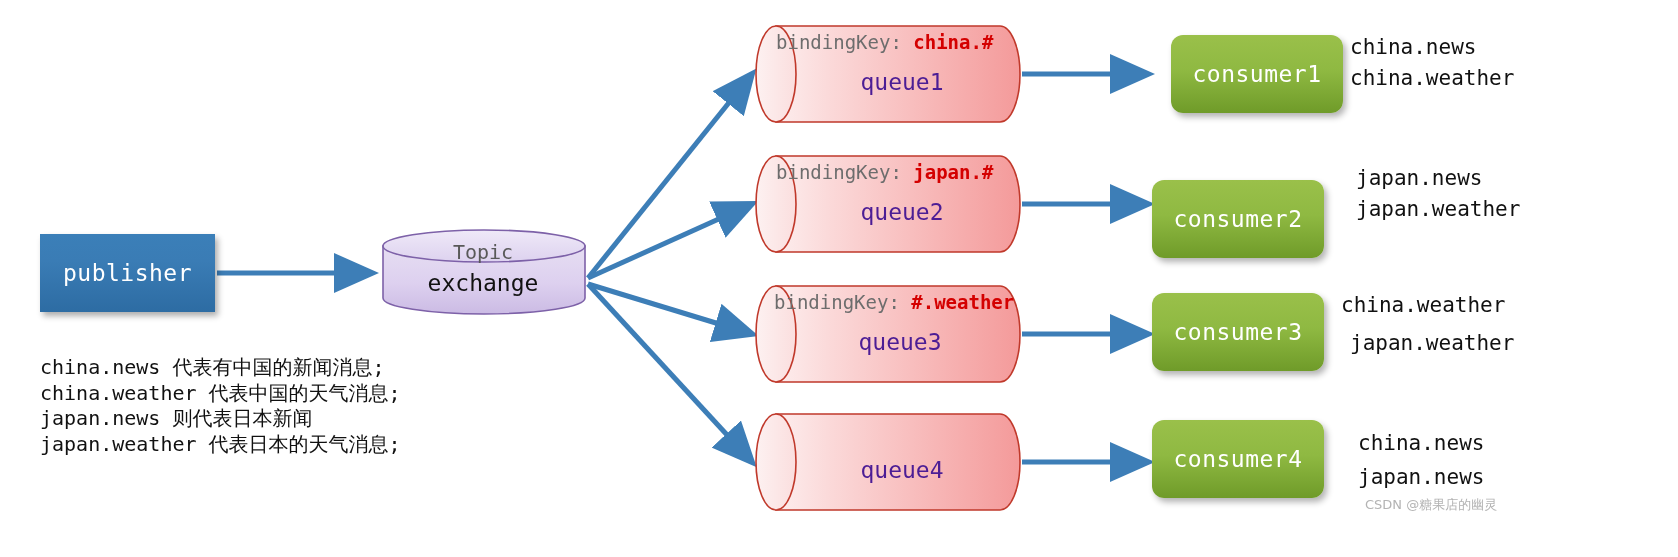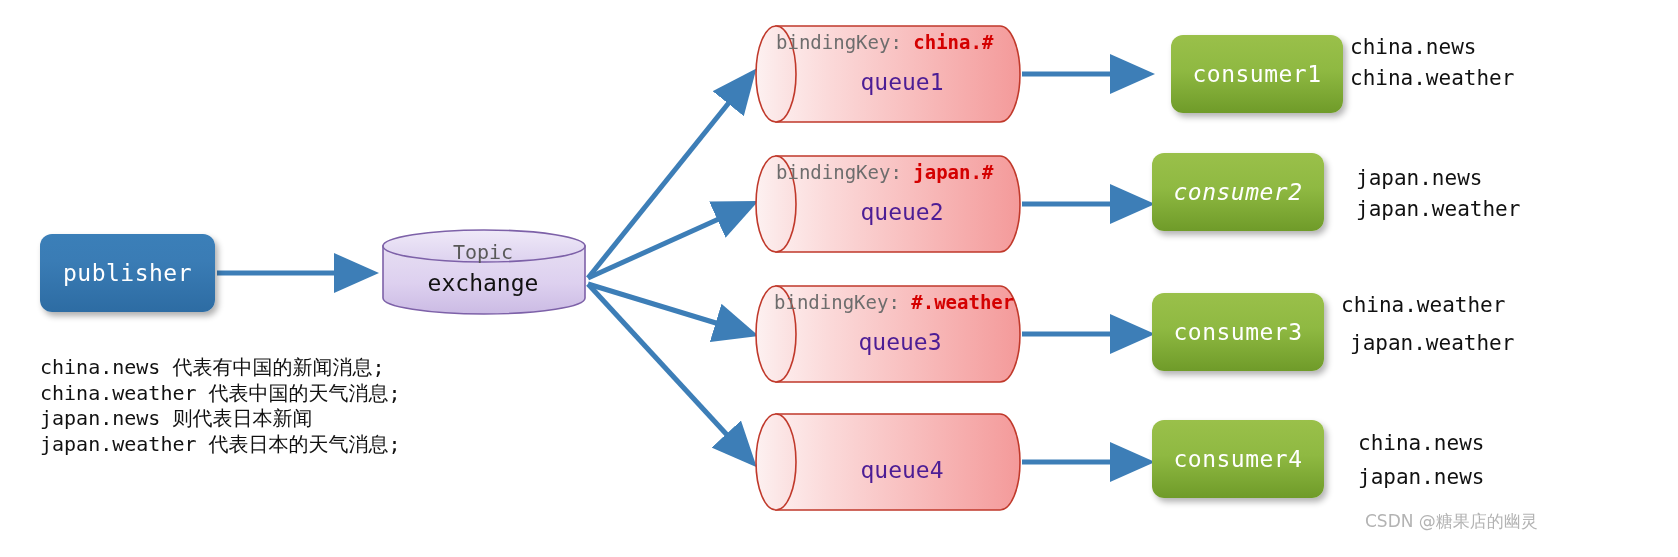--- a/index.html
+++ b/index.html
@@ -26,21 +26,21 @@
     pointer-events: none;
   }
 
   
   .publisher {
     position: absolute;
     left: 40px;
     top: 234px;
     width: 175px;
     height: 78px;
-    border-radius: 12px;
+    border-radius: 0;
     background: linear-gradient(to bottom, #3b7fb8 0%, #3a7cb5 35%, #2d6ca3 100%);
     box-shadow: 3px 4px 6px rgba(0,0,0,0.32);
     display: flex;
     align-items: center;
     justify-content: center;
     color: #ffffff;
     font-size: 23px;
     letter-spacing: 0.5px;
   }
 
@@ -140,25 +140,24 @@
     line-height: 25.5px;
     white-space: nowrap;
   }
   .legend span { display: block; }
 
   
   .watermark {
     position: absolute;
     left: 1365px;
     top: 496px;
-    font-size: 17px;
+    font-size: 13px;
     color: #b3b3b3;
     font-family: "DejaVu Sans", "Liberation Sans", sans-serif;
     white-space: nowrap;
-    margin-top: 14px;
   }
 </style>
 </head>
 <body>
 
 <div id="canvas">
 
   <svg class="layer" viewBox="0 0 1678 557">
     <defs>
       <marker id="ah" markerWidth="9" markerHeight="8" refX="7.6" refY="4" orient="auto">
@@ -253,21 +252,21 @@
     <div class="q-name">queue3</div>
   </div>
 
   <div class="queue" style="left:762px; top:413px;">
     <div class="q-name">queue4</div>
   </div>
 
   <div class="consumer" style="left:1152px; top:35px;margin-left:19px;">
     <span>consumer1</span>
   </div>
-  <div class="consumer" style="left:1152px; top:153px;font-style:italic;">
+  <div class="consumer" style="left:1152px; top:180px;">
     <span>consumer2</span>
   </div>
   <div class="consumer" style="left:1152px; top:293px;">
     <span>consumer3</span>
   </div>
   <div class="consumer" style="left:1152px; top:420px;">
     <span>consumer4</span>
   </div>
 
   <div class="routing" style="left:1350px; top:32px;">

